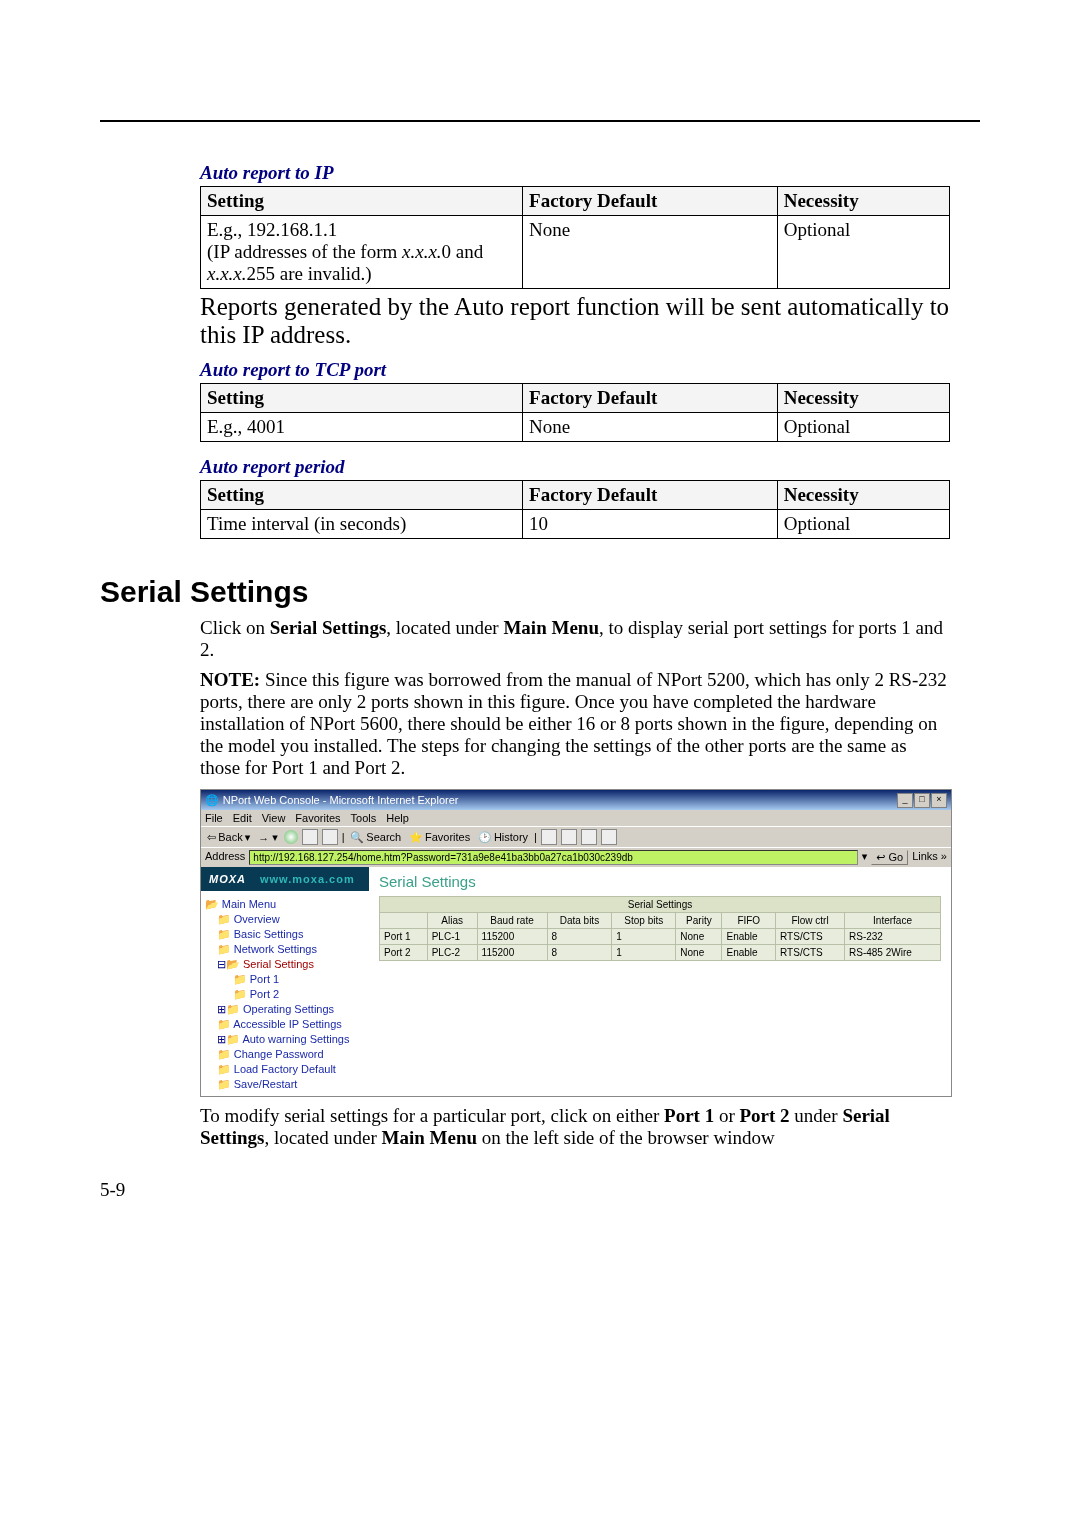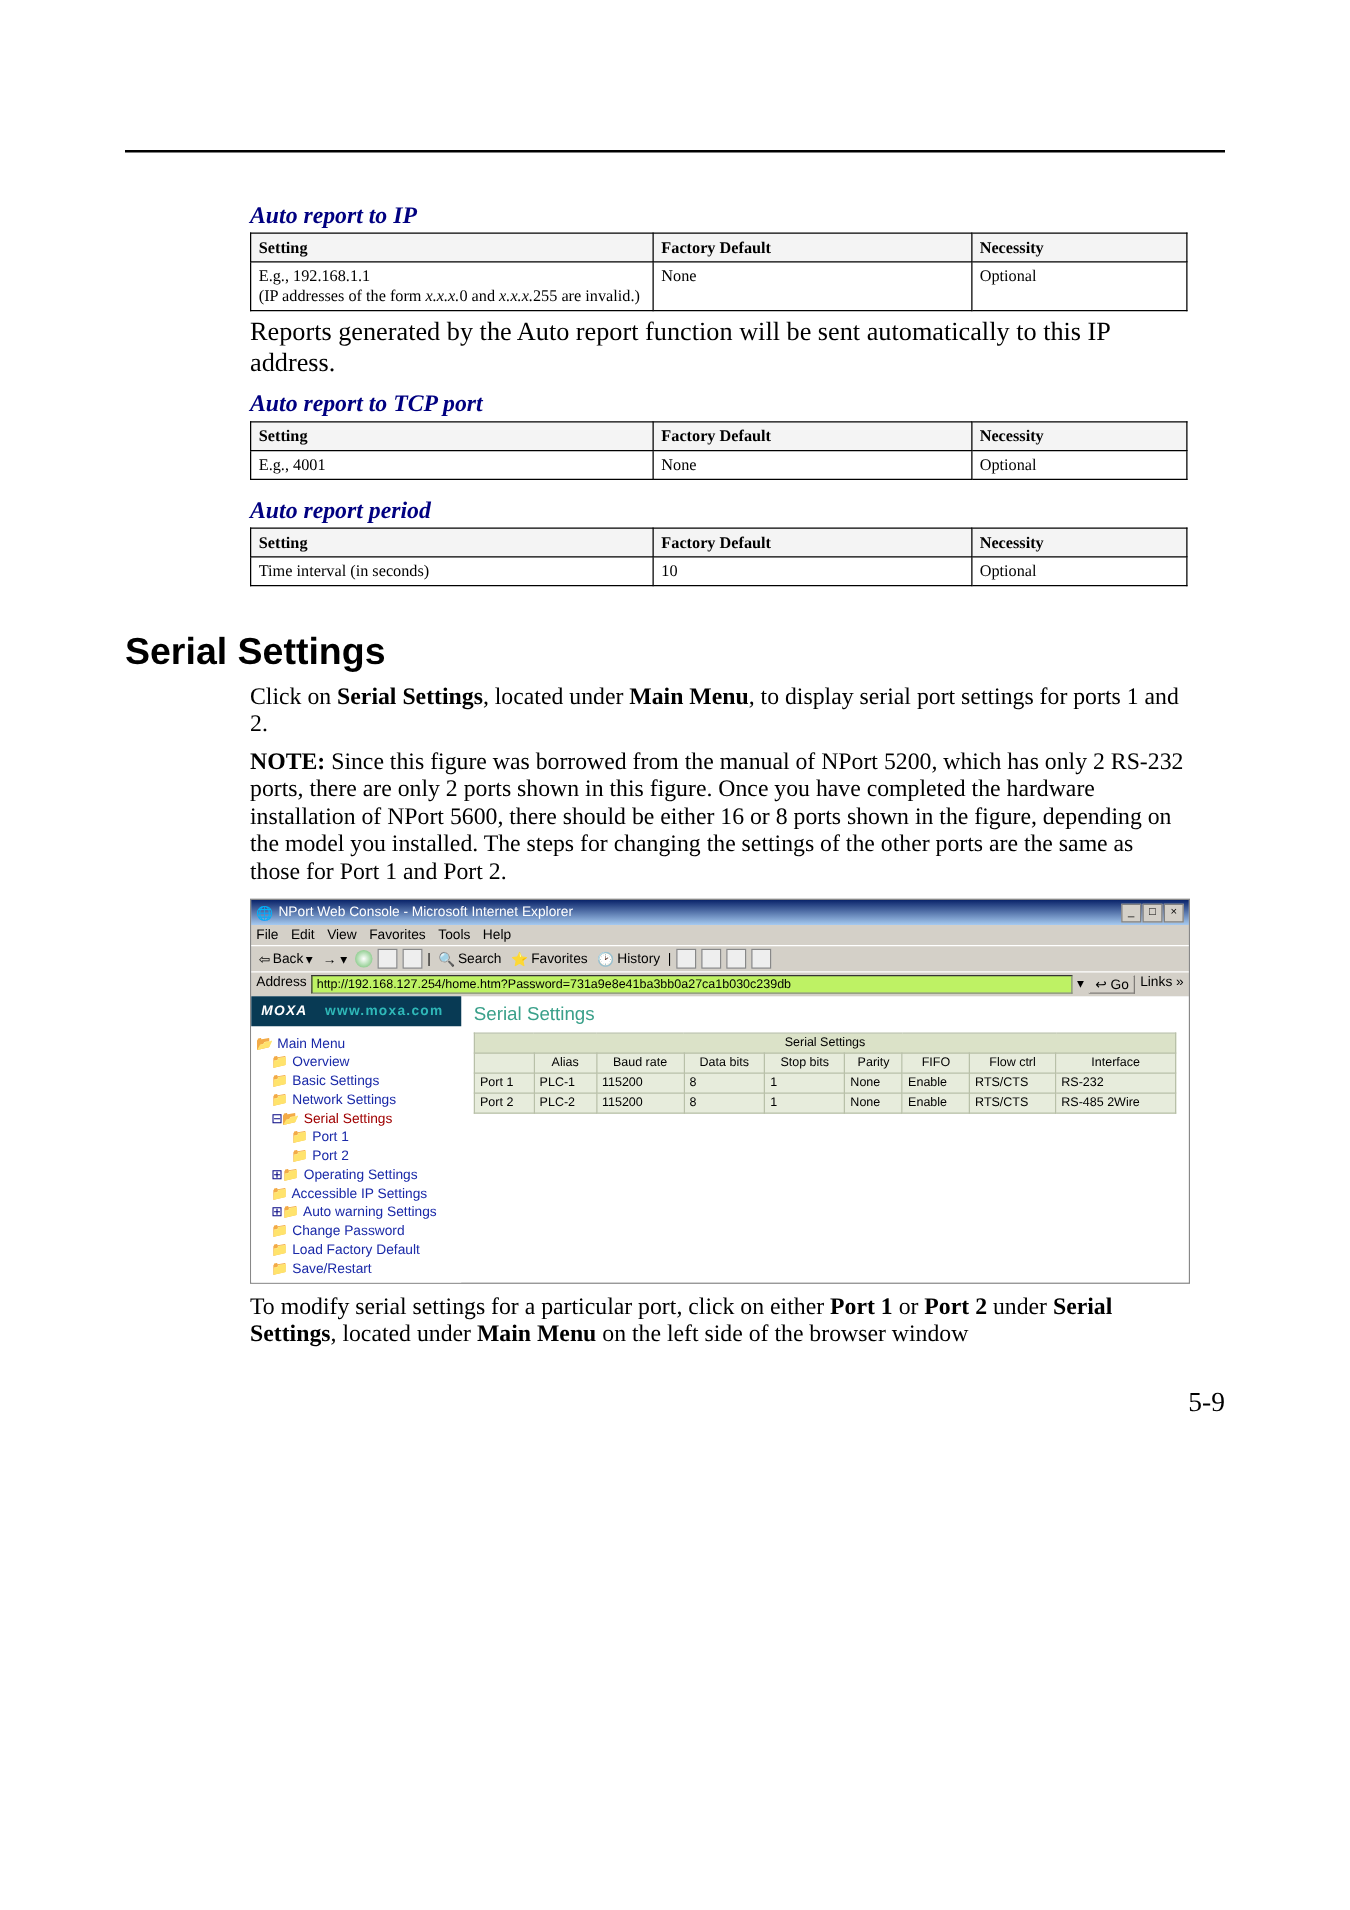--- a/index.html
+++ b/index.html
@@ -1,27 +1,27 @@
 <!DOCTYPE html>
 <html><head>
 <meta charset="utf-8">
 <style>
 body { margin: 0; padding: 0; font-family: "Times New Roman", serif; background: #fff; color: #000; width: 1080px; }
 .page { padding: 120px 100px 60px 100px; }
 .header-row { display: flex; justify-content: space-between; font-size: 22px; margin-bottom: 4px; }
 .header-rule { border-top: 2px solid #000; margin-bottom: 40px; }
 .indent { margin-left: 100px; margin-right: 30px; }
 .section-label { font-family: "Times New Roman", serif; font-style: italic; font-weight: bold; color: #000080; font-size: 19px; margin-top: 10px; margin-bottom: 2px; }
-table.t { border-collapse: collapse; width: 100%; font-family: "Times New Roman", serif; font-size: 13px; }
+table.t { border-collapse: collapse; width: 100%; font-family: "Times New Roman", serif; font-size: 19px; }
 table.t th, table.t td { border: 1px solid #000; padding: 3px 6px; text-align: left; vertical-align: top; }
 table.t th { background: #f4f4f4; font-weight: bold; }
 .col1 { width: 43%; }
 .col2 { width: 34%; }
 .col3 { width: 23%; }
-.note { font-family: "Times New Roman", serif; font-size: 21px; margin-top: 4px; margin-bottom: 10px; }
+.note { font-family: "Times New Roman", serif; font-size: 25px; margin-top: 4px; margin-bottom: 10px; }
 h2.serial { font-family: Arial, Helvetica, sans-serif; font-weight: bold; font-size: 30px; margin: 36px 0 6px 0; }
 .bodytext { font-family: "Times New Roman", serif; font-size: 19px; margin: 8px 0; }
 .ital { font-style: italic; }
 .bold { font-weight: bold; }
 
 .screenshot { margin-top: 10px; border: 1px solid #888; width: 100%; font-family: Tahoma, Arial, sans-serif; font-size: 11px; background: #c0c0c0; }
 .sc-titlebar { background: linear-gradient(#0a246a,#a6caf0); color: #fff; display: flex; justify-content: space-between; align-items: center; padding: 1px 4px; height: 18px; }
 .sc-title { display: flex; align-items: center; gap: 4px; }
 .sc-icons { display: flex; gap: 1px; }
 .sc-btn { width: 14px; height: 13px; background: #d4d0c8; border: 1px solid #808080; color: #000; font-size: 9px; text-align: center; line-height: 11px; }
@@ -43,21 +43,21 @@
 .sc-tree .lvl2 { padding-left: 28px; }
 .sc-folder { color: #d4a017; }
 .sc-treetxt { color: #1a29a8; }
 .sc-treered { color: #a00000; }
 .sc-main { flex: 1; padding: 6px 10px 12px 10px; }
 .sc-h { color: #3aa08a; font-size: 15px; font-weight: normal; margin-bottom: 6px; }
 .sc-table { border-collapse: collapse; width: 100%; font-size: 10px; }
 .sc-table th { background: #e7ecdc; text-align: center; padding: 2px 4px; border: 1px solid #b8c0a8; font-weight: normal; }
 .sc-table td { background: #e7ecdc; padding: 2px 4px; border: 1px solid #b8c0a8; }
 .sc-table .hdr td { background: #dbe2c8; text-align:center; }
-.page-num { text-align: right; font-family: "Times New Roman", serif; font-size: 22px; margin-top: 30px; }
+.page-num { text-align: left; font-family: "Times New Roman", serif; font-size: 19px; margin-top: 30px; }
 </style>
 </head>
 <body>
 
 <div class="page">
   <div class="header-rule"></div>
 
   <div class="indent">
     <div class="section-label">Auto report to IP</div>
     <table class="t">

